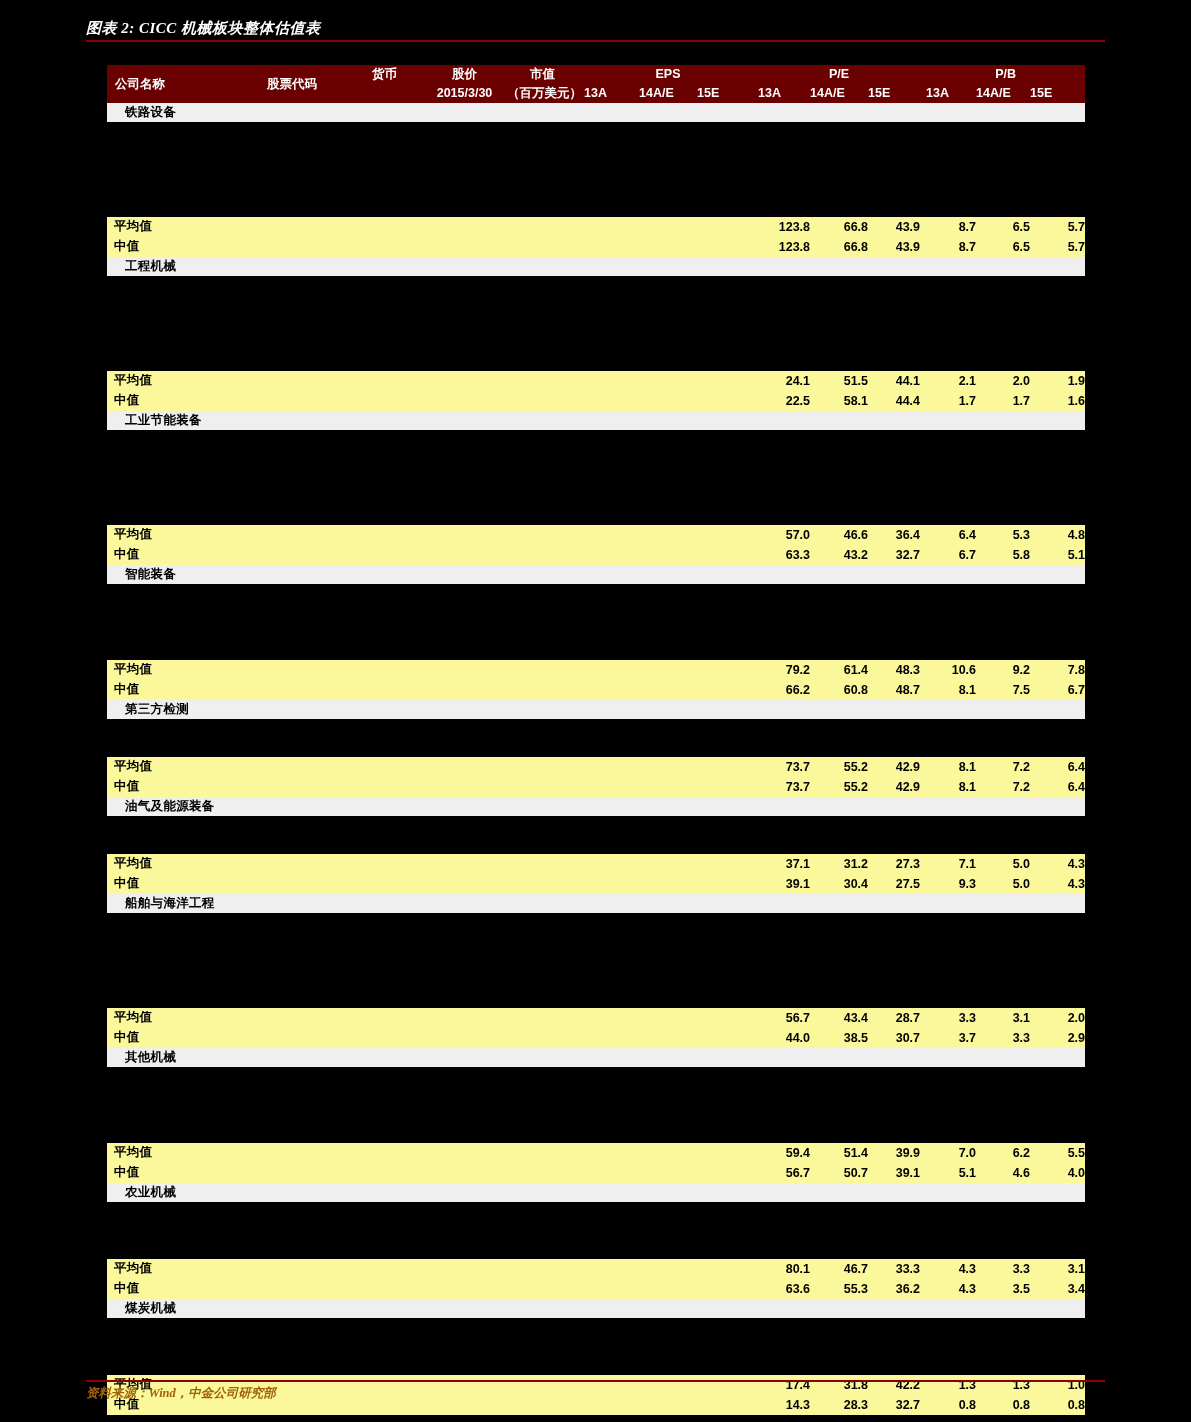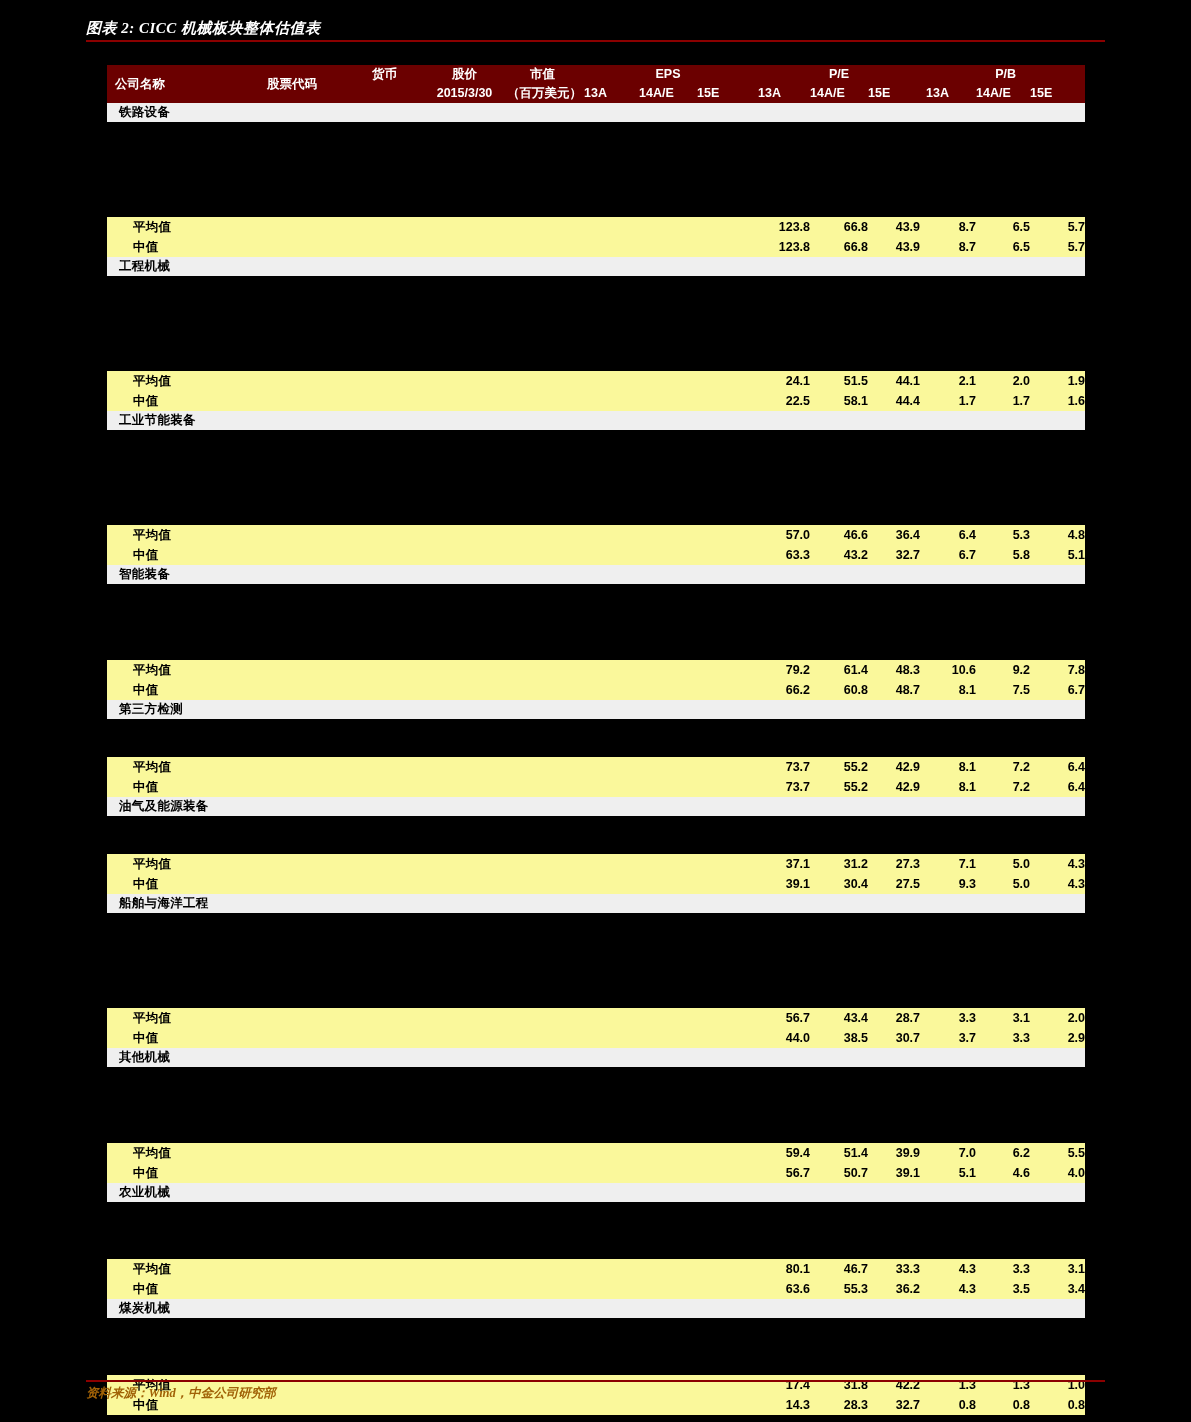--- a/index.html
+++ b/index.html
@@ -92,38 +92,38 @@
   
   tr.section-row td {
     background: #efefef;
     height: 19px;
     color: #000000;
   }
   tr.section-row td.label {
     font-family: "DejaVu Serif", "Liberation Serif", serif;
     font-weight: bold;
     font-size: 12.5px;
-    padding-left: 12px;
+    padding-left: 18px;
     letter-spacing: 0.3px;
   }
   tr.spacer-row td {
     background: #000000;
     height: 19px;
     border: none;
   }
   tr.stat-row td {
     background: #FAF89B;
     height: 20px;
     color: #000000;
   }
   tr.stat-row td.label {
-    font-family: Liberation Sans, sans-serif;
+    font-family: Liberation Mono, monospace;
     font-weight: bold;
     font-size: 12.5px;
-    padding-left: 26px;
+    padding-left: 7px;
     letter-spacing: 0.3px;
   }
   td.num {
     text-align: right;
     padding-right: 9px;
     font-weight: bold;
     font-size: 12.5px;
     font-family: "Liberation Sans", "DejaVu Sans", sans-serif;
   }
   td.blank { }

